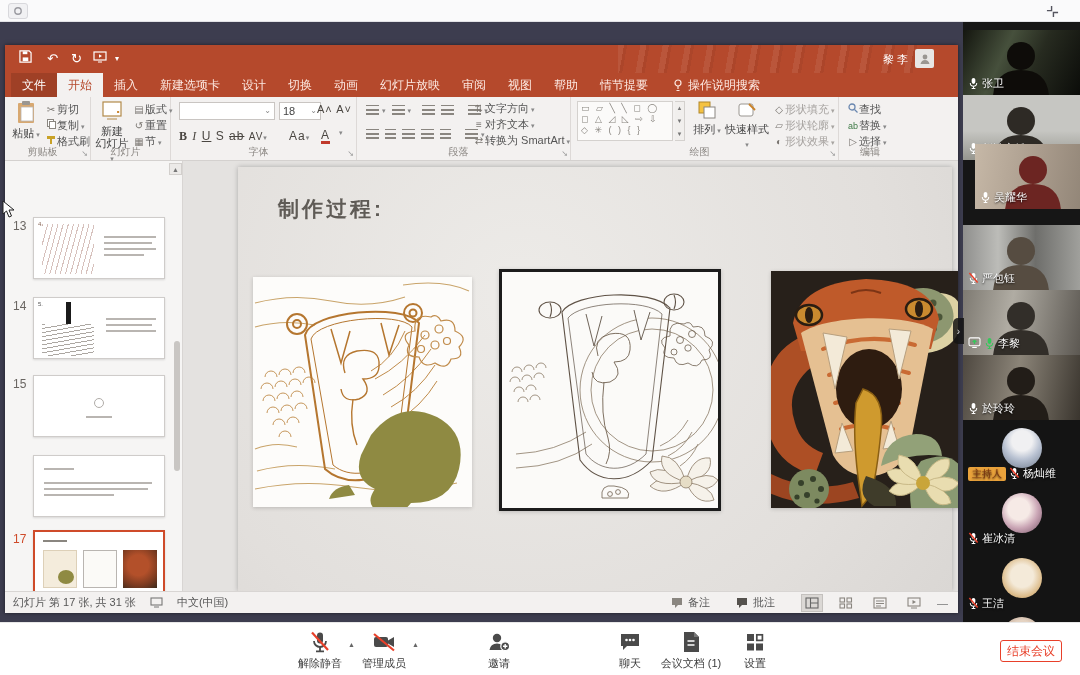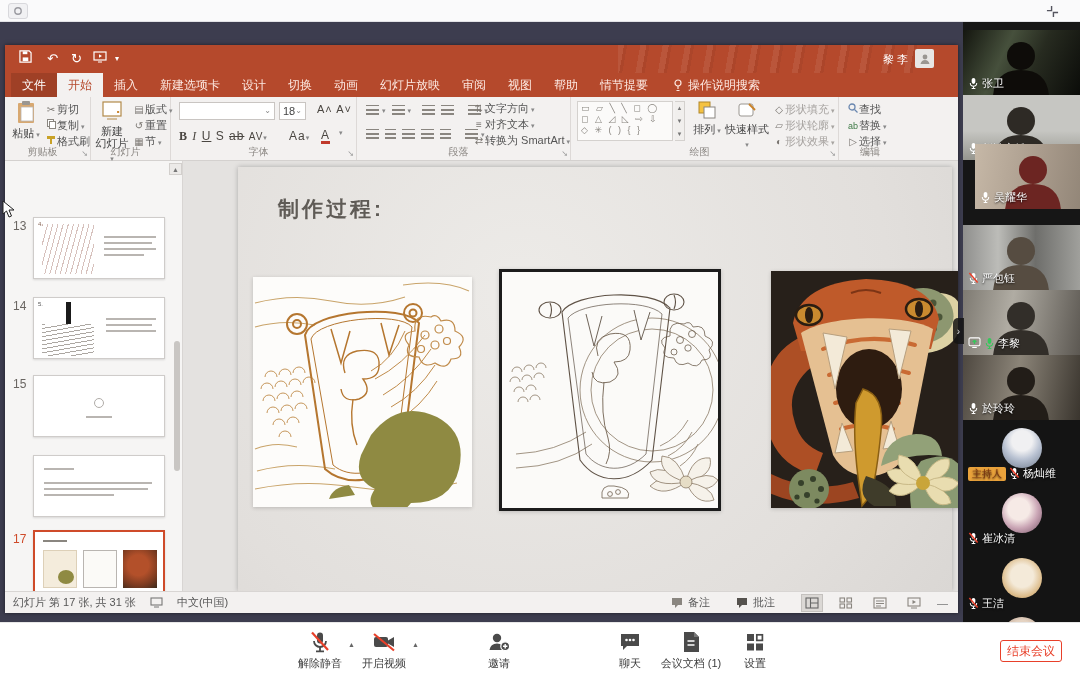--- a/index.html
+++ b/index.html
@@ -209,21 +209,21 @@
         <div class="mini" style="left:42px;top:5px"><span class="mi">▤</span><span>版式</span><span style="font-size:7px;color:#888"> ▾</span></div>
         <div class="mini" style="left:42px;top:21px"><span class="mi">↺</span><span>重置</span></div>
         <div class="mini" style="left:42px;top:37px"><span class="mi">▦</span><span>节</span><span style="font-size:7px;color:#888"> ▾</span></div>
         <div class="grp-label">幻灯片</div>
       </div>
 
       <div class="grp" style="left:166px;width:186px">
         <div class="combo" style="left:8px;top:5px;width:96px">
             <span class="dd">⌄</span>
           </div>
-        <div class="combo" style="left:108px;top:5px;width:27px"><span>18</span><span class="dd">⌄</span></div>
+        <div class="combo" style="left:108px;top:5px;width:42px"><span>18</span><span class="dd">⌄</span></div>
         <div class="fmt" style="left:146px;top:6px;font-size:11px">A˄ A˅</div>
         <div class="fmt" style="left:8px;top:32px"><b>B</b> <i style="font-family:'Liberation Serif',serif">I</i> <u>U</u> S <s>ab</s> <span style="font-size:10px">AV</span><span style="font-size:7px;color:#888">▾</span></div>
         <div class="fmt" style="left:118px;top:32px">Aa<span style="font-size:7px;color:#888">▾</span></div>
         <div class="fmt" style="left:150px;top:32px;border-bottom:3px solid #c0392b;line-height:12px">A</div>
         <div class="fmt" style="left:168px;top:32px;font-size:7px;color:#888">▾</div>
         <div class="grp-label">字体</div>
         <div class="launcher">↘</div>
       </div>
 
       <div class="grp" style="left:352px;width:214px">
@@ -706,21 +706,21 @@
           </svg></div>
         <div class="lbl">解除静音</div>
       </div>
       <div class="mt-caret" style="left: 348px;">▲</div>
       <div class="mt-btn" style="left: 346px;">
         <div style="height:24px"><svg width="26" height="24" viewBox="0 0 26 24">
             <rect x="3" y="7" width="14" height="10" rx="2" fill="#4a4a4a"></rect>
             <path d="M17 10.5 l6 -3.5 v10 l-6 -3.5z" fill="#4a4a4a"></path>
             <line x1="3" y1="4" x2="23" y2="20.5" stroke="#e8402a" stroke-width="2.2"></line>
           </svg></div>
-        <div class="lbl">开启视频</div>
+        <div class="lbl">管理成员</div>
       </div>
       <div class="mt-caret" style="left: 412px;">▲</div>
       <div class="mt-btn" style="left: 461px;">
         <div style="height:24px"><svg width="24" height="24" viewBox="0 0 24 24">
             <circle cx="10" cy="8" r="4.2" fill="#4a4a4a"></circle>
             <path d="M2.5 20 q1 -6.5 7.5 -6.5 q6.5 0 7.5 6.5z" fill="#4a4a4a"></path>
             <circle cx="18.2" cy="16.2" r="4.4" fill="#4a4a4a" stroke="#fff" stroke-width="1.2"></circle>
             <path d="M18.2 14 v4.4 M16 16.2 h4.4" stroke="#fff" stroke-width="1.4"></path>
           </svg></div>
         <div class="lbl">邀请</div>

